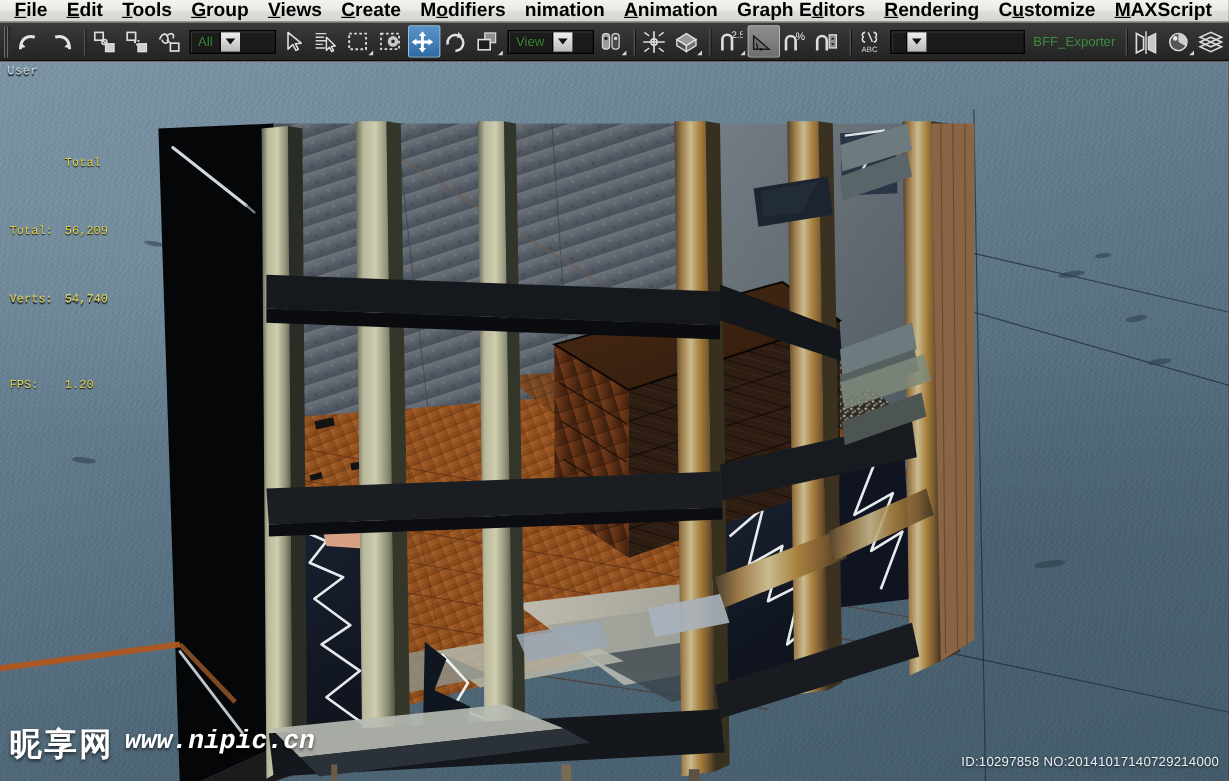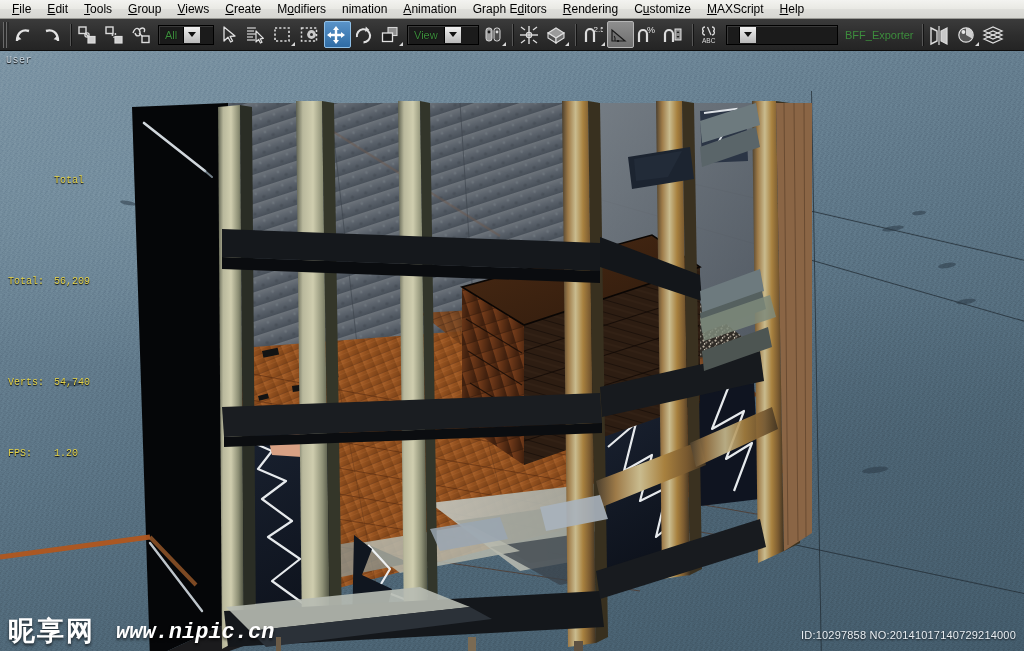--- a/index.html
+++ b/index.html
@@ -7,22 +7,23 @@
     font-family:"Liberation Sans", sans-serif; }
 
   
   .menubar {
     position:absolute; left:0; top:0; width:1024px; height:19px;
     background:linear-gradient(to bottom,#f3f3f0 0%,#e9e9e4 48%,#dededa 52%,#d6d6d1 100%);
     border-bottom:1px solid #9a9a95;
     display:flex; align-items:center; padding-left:4px;
   }
   .menubar .mi {
-    font-size:12px; color:#000; padding:2px 8px; white-space:nowrap; cursor:default;
+    font-size:16px; color:#000; padding:2px 8px; white-space:nowrap; cursor:default;
     line-height:14px;
+    font-weight:bold;
   }
   .menubar .mi u { text-decoration:underline; }
 
   
   .toolbar {
     position:absolute; left:0; top:19px; width:1024px; height:32px;
     background:linear-gradient(to bottom,#3b3b3b 0%,#2e2e2e 50%,#242424 100%);
     border-bottom:1px solid #0d0d0d;
     display:flex; align-items:center; padding:0 2px;
   }
@@ -100,31 +101,30 @@
   .vp-label {
     position:absolute; left:6px; top:4px; font-size:10px; color:#c8d4dd;
     font-family:"Liberation Mono", monospace; letter-spacing:.5px;
     text-shadow:0 1px 1px #000;
   }
   .stats {
     position:absolute; left:8px; top:38px;
     font-family:"Liberation Mono", monospace; font-size:10px; color:#e3d24a;
     line-height:19px; text-shadow:0 1px 1px #000; white-space:pre;
   }
-  .stats .row { display:flex;margin-top:44px; }
+  .stats .row { display:flex; }
   .stats .k { width:46px; }
   .stats .v { width:56px; text-align:left; }
   .stats .hdr { padding-left:46px; }
   .poly { position:absolute; left:0; top:0; width:1024px; height:600px; }
 
   
   .wm-logo {
-    position:absolute; left:8px; bottom:7px; display:flex; align-items:flex-end;
+    position:absolute; left:8px; bottom:17px; display:flex; align-items:flex-start;
     text-shadow:0 2px 3px rgba(0,0,0,.65);
-    gap:12px;
   }
   .wm-cn {
     font-family:"DejaVu Sans", sans-serif; font-size:27px; font-weight:bold;
     color:#ffffff; letter-spacing:2px; line-height:1;
   }
   .wm-url {
     font-family:Liberation Mono, monospace; font-style:italic; font-weight:bold;
     font-size:22px; color:#ffffff; margin-left:9px; line-height:1;
   }
   .wm-id {
@@ -203,21 +203,21 @@
     <span>
       <svg width="22" height="22" viewBox="0 0 22 22">
         <path d="M3 9 C5 3 9 3 10 8 C11 13 6 13 5 9" stroke="#dcdcdc" stroke-width="1.4" fill="none"></path>
         <path d="M9 6 C13 2 16 5 14 8" stroke="#dcdcdc" stroke-width="1.4" fill="none"></path>
         <rect x="12" y="12" width="7" height="6.5" fill="none" stroke="#dcdcdc" stroke-width="1.4"></rect>
         <line x1="9" y1="9" x2="12.5" y2="12.5" stroke="#dcdcdc" stroke-width="1.3"></line>
       </svg>
     </span>
   </div>
 
-  <div class="combo" style="width:56px">
+  <div class="combo" style="width:72px">
     <div class="val">All</div>
     <div class="arrow">
         <i></i>
       </div>
   </div>
 
   <div class="tbtn">
     <span>
       <svg width="22" height="22" viewBox="0 0 22 22">
         <path d="M7 3 L7 17 L11 13.2 L13.6 18 L15.6 17 L13.1 12.4 L18 12 Z" fill="none" stroke="#e0e0e0" stroke-width="1.3" stroke-linejoin="round"></path>

